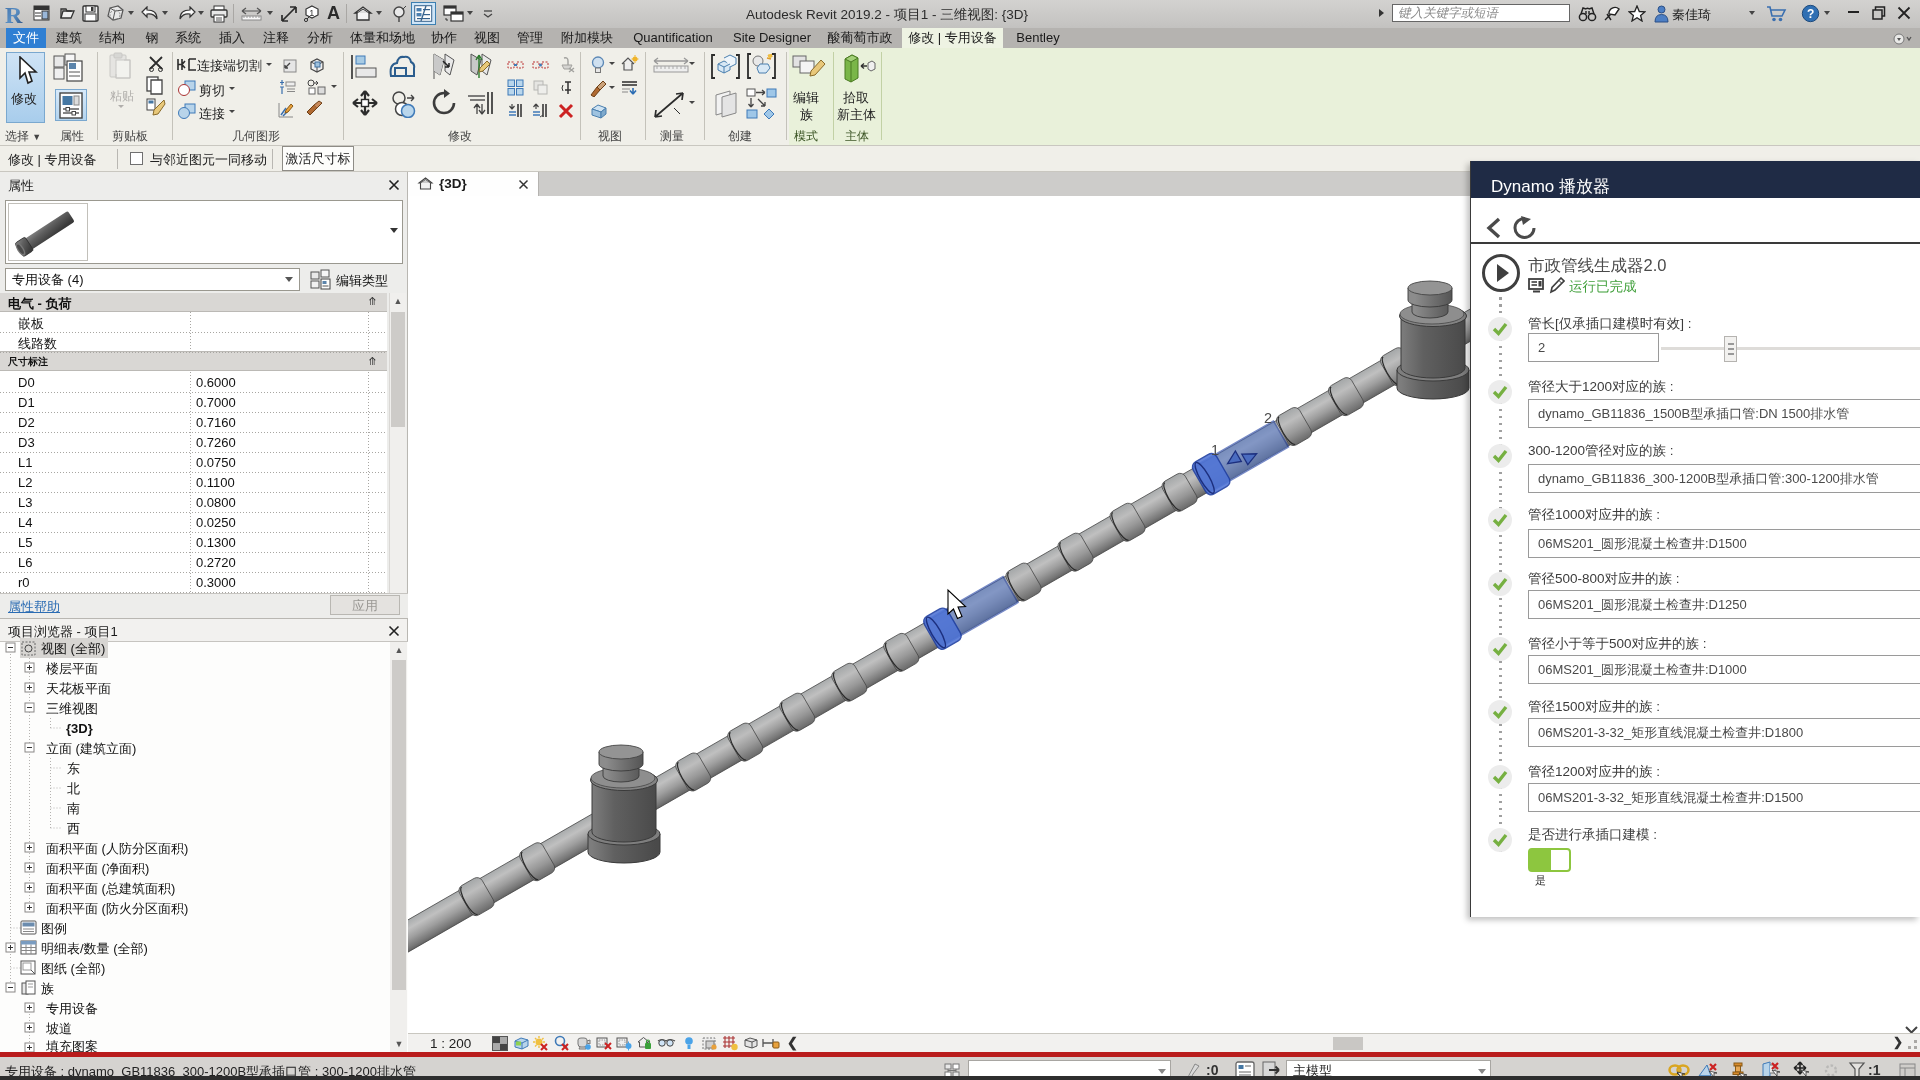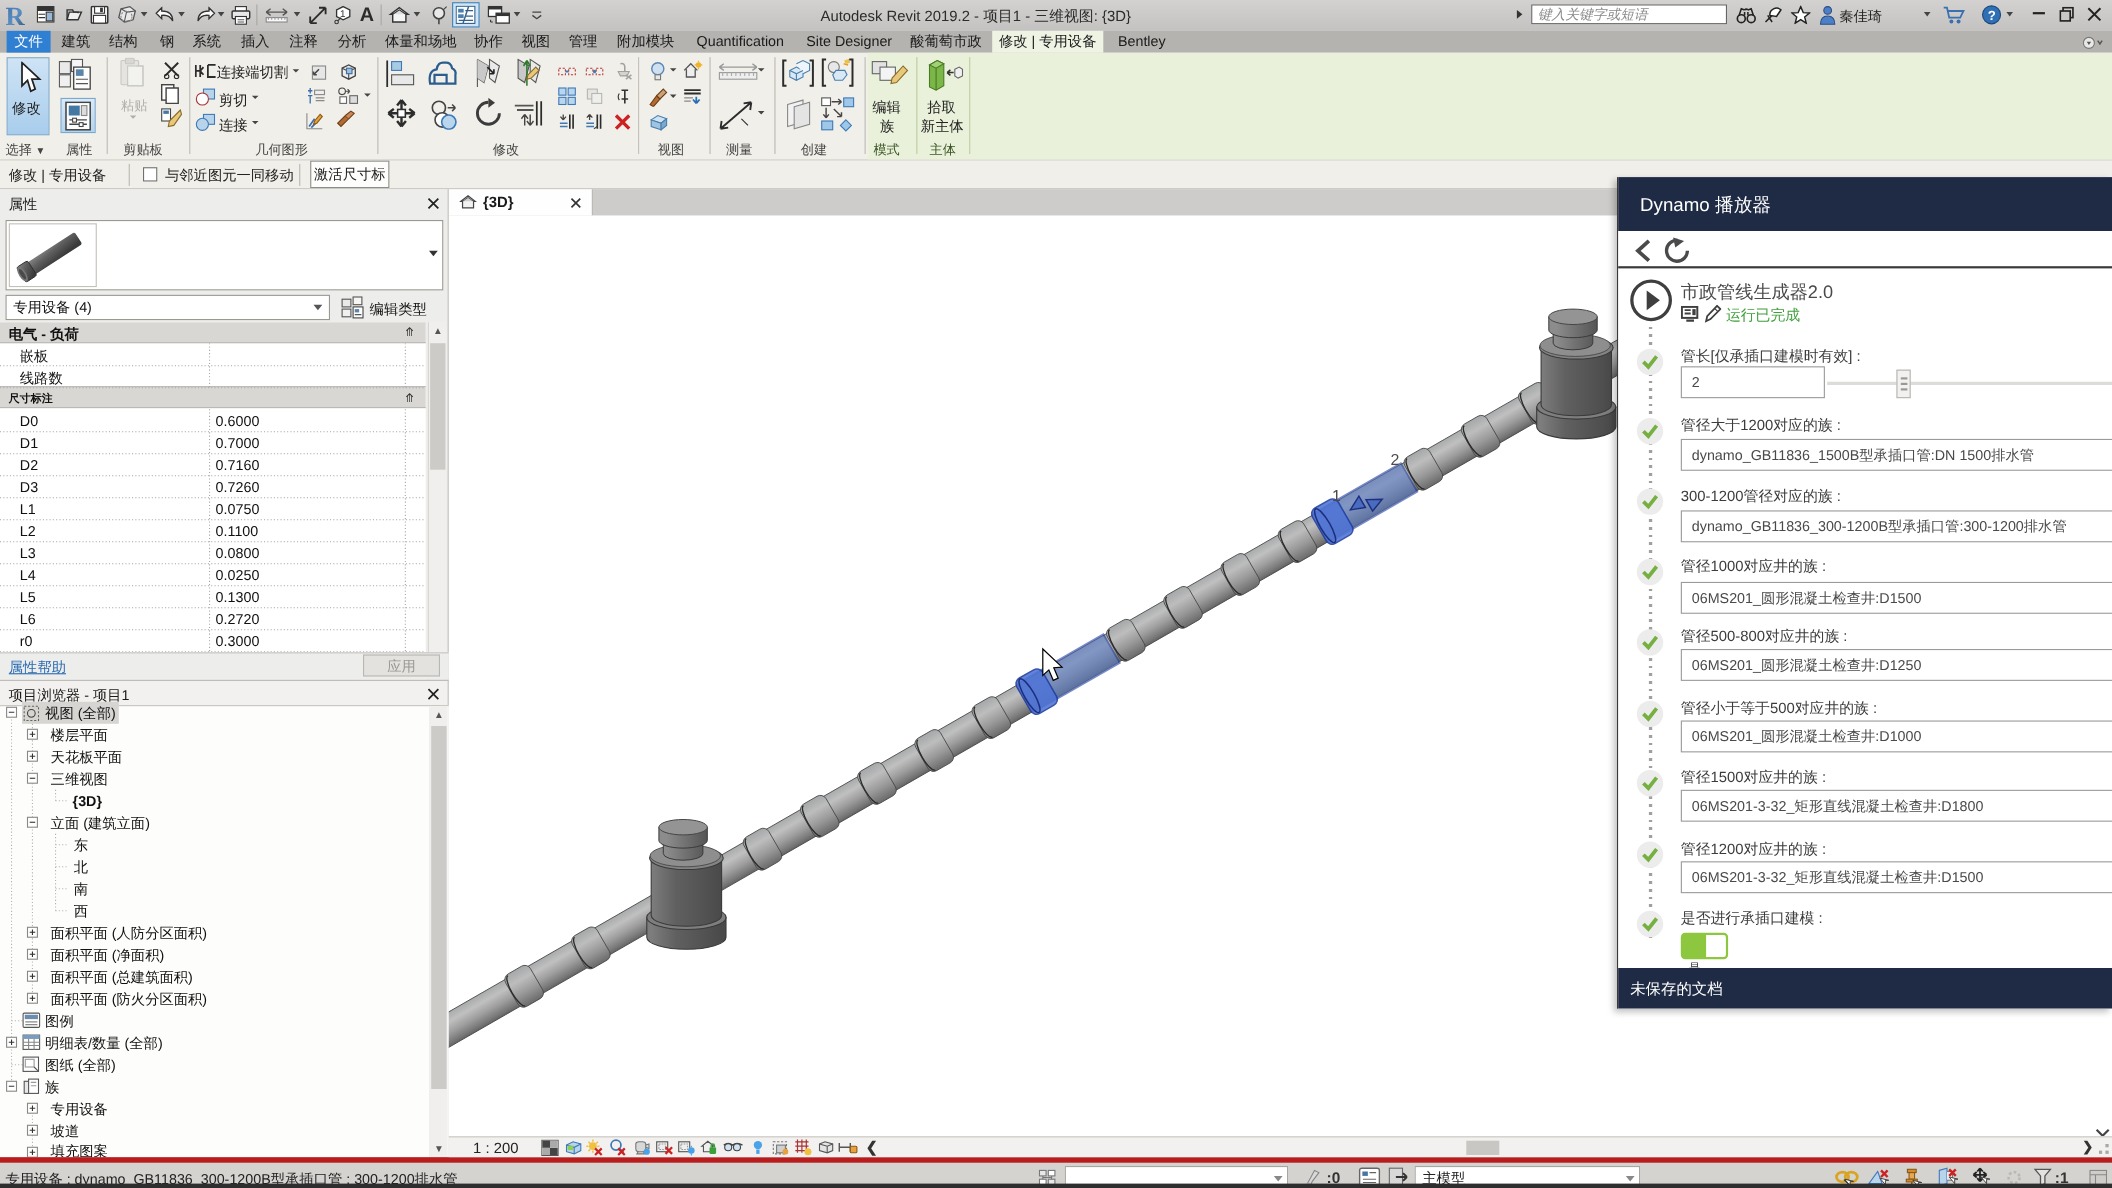--- a/index.html
+++ b/index.html
@@ -17,21 +17,21 @@
 
 #props{left:0;top:172px;width:408px;height:446px;background:#ededeb;border-right:1px solid #b9b7b2}
 #browser{left:0;top:618px;width:408px;height:434px;background:#f2f1ef;border-right:1px solid #b9b7b2;border-top:1px solid #b9b7b2}
 #statusbar{left:0;top:1052px;width:1920px;height:28px;background:#d5d3d0;font-size:13px;color:#222;border-top:5px solid #b91c1c}
 
 #viewtabs{left:408px;top:172px;width:1512px;height:24px;background:#cdccca}
 #canvas{left:408px;top:196px;width:1512px;height:837px;background:#fff}
 #viewctrl{left:408px;top:1033px;width:1512px;height:19px;background:#f2f1ef;border-top:1px solid #c9c7c0;font-size:13px;color:#222}
 
 #dynamo{left:1470px;top:161px;width:450px;height:756px;background:#fff;box-shadow:-3px 3px 6px rgba(0,0,0,.25);border-left:1px solid #3a3a3a}
-#dynhead{left:0;top:0;width:450px;height:49px;background:#1f2b45;color:#fff;font-size:17px}
+#dynhead{left:0;top:0;width:450px;height:37px;background:#1f2b45;color:#fff;font-size:17px}
 #dynfoot{left:0;top:719px;width:450px;height:37px;background:#1f2b45;color:#fff;font-size:14px}
 .dynbox{position:absolute;left:57px;height:29px;width:400px;background:#fff;border:1px solid #9a9a9a;font-size:13px;color:#4a4a4a;line-height:27px;padding-left:9px;white-space:nowrap;overflow:hidden}
 .dynlabel{position:absolute;left:57px;font-size:13.5px;color:#3c3c3c;white-space:nowrap}
 .check{position:absolute;left:17px;width:24px;height:24px;border-radius:50%;background:#ececec}
 .check svg{position:absolute;left:3px;top:3px}
 .prow{position:absolute;font-size:13px;color:#111;white-space:nowrap}
 </style>
 </head>
 <body>
 <div id="stage">
@@ -1166,18 +1166,15 @@
   <div class="check" style="top:667px">
         <svg width="18" height="18">
           <path d="M3 9 l4.5 4.5 L15 4" fill="none" stroke="#76b041" stroke-width="3.4"></path>
         </svg>
       </div>
   <div class="dynlabel" style="top:665px">是否进行承插口建模 :</div>
   <div class="abs" style="left:57px;top:687px;width:43px;height:24px;border:2px solid #8dc63f;border-radius:4px;background:#fff">
         <div style="position:absolute;left:0;top:0;width:21px;height:20px;background:#8dc63f"></div>
       </div>
   <div class="abs" style="left:64px;top:712px;font-size:11px;color:#333">是</div>
-  <div class="abs" id="dynfoot">
-        <span style="position:absolute;left:11px;top:11px">未保存的文档</span>
-      </div>
 </div>
 <div class="abs" style="left:0;top:1076px;width:1920px;height:4px;background:#2e2e2e"></div>
 </div>
 
 </body></html>

